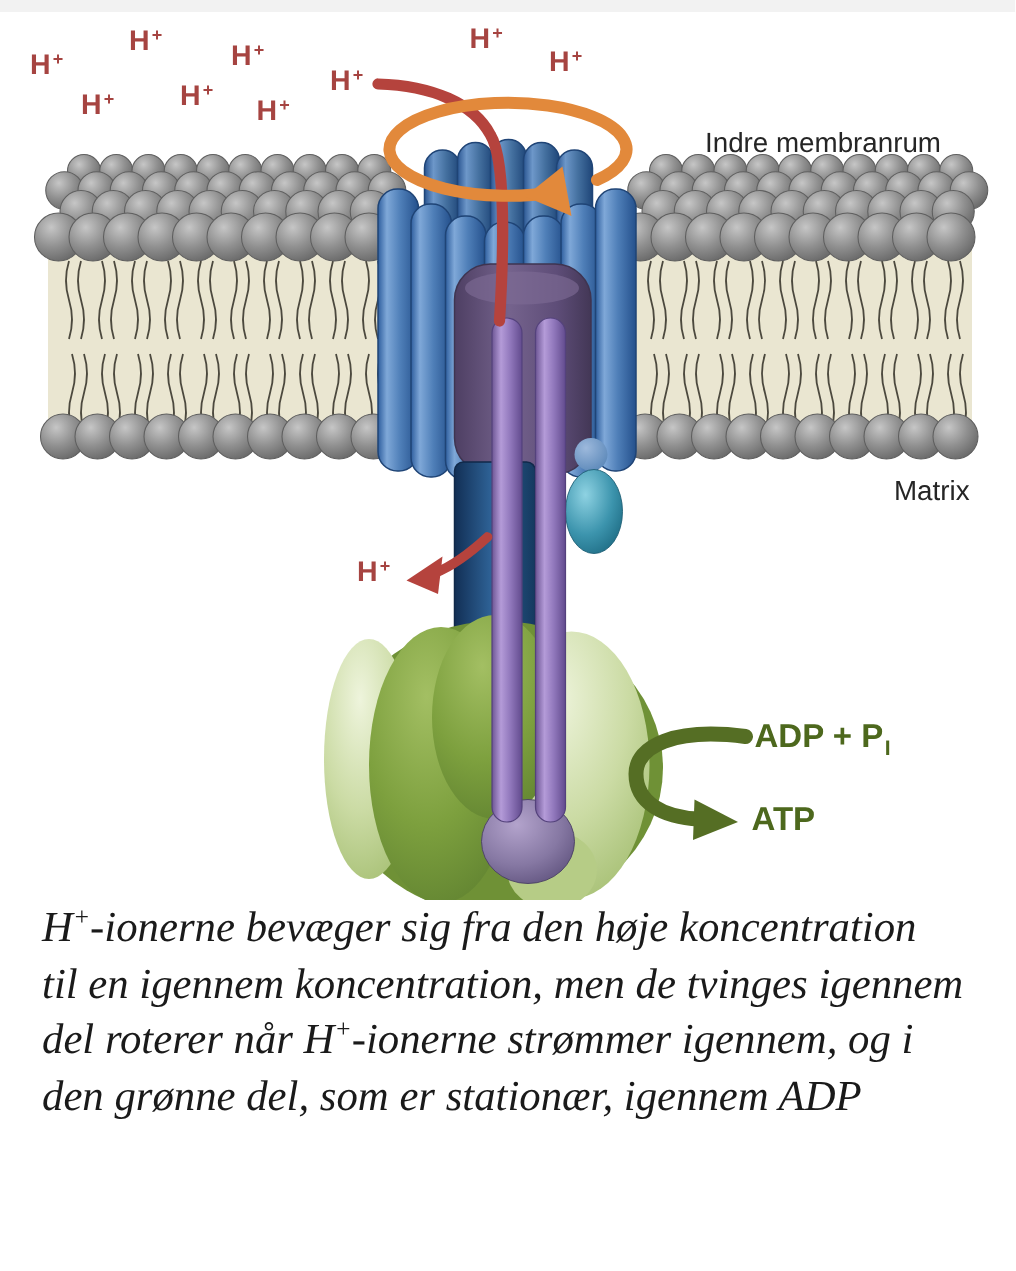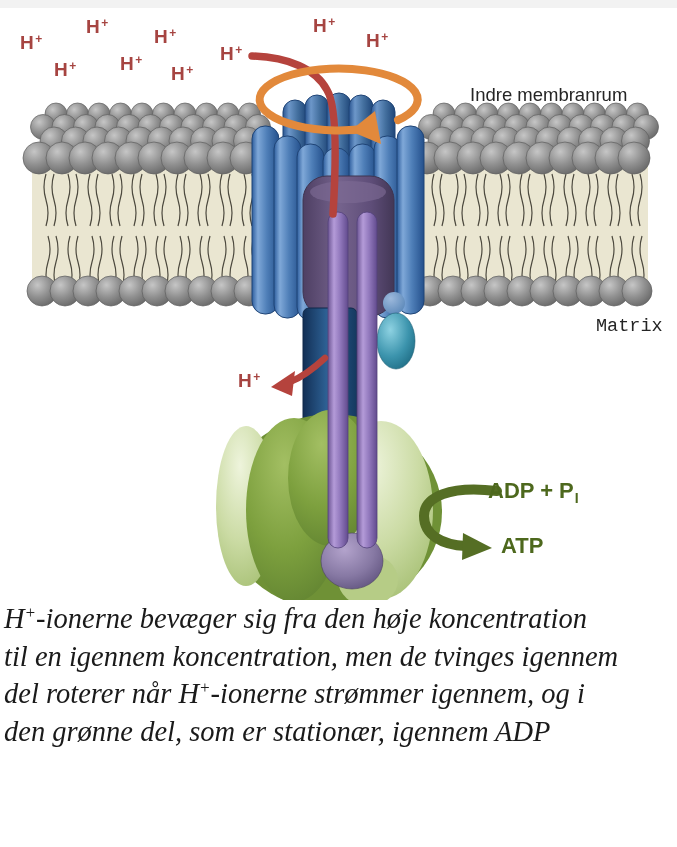--- a/index.html
+++ b/index.html
@@ -2,31 +2,31 @@
 <html style="--ion_red: #a64441; --arrow_red: #b5433d; --arrow_orange: #e2893b; --green_text: #4d681d; --arrow_green: #556e24; --caption_color: #1a1a1a;"><head>
 <meta charset="utf-8">
 <style>
   html,body{margin:0;padding:0;background:#fff;}
   #stage{position:relative;width:677px;height:847px;background:#fff;overflow:hidden;
          font-family:"Liberation Sans",sans-serif;}
   #topstrip{position:absolute;left:0;top:0;width:677px;height:8px;background:#f2f2f2;}
   #diagram{position:absolute;left:0;top:0;}
   .side-label{position:absolute;font:18.5px/1.1 "Liberation Sans",sans-serif;color:#252525;white-space:nowrap;}
   #label-indre{left:470px;top:85px;}
-  #label-matrix{left:596px;top:317px;font-family:Liberation Mono, monospace;}
+  #label-matrix{left:596px;top:317px;}
   .ion{position:absolute;font:bold 19px/1 "Liberation Sans",sans-serif;color:var(--ion_red,#a64441);
        letter-spacing:.5px;white-space:nowrap;}
   .ion sup{font-size:12px;vertical-align:6px;margin-left:1px;}
   .green-label{position:absolute;font:bold 22px/1 "Liberation Sans",sans-serif;color:var(--green_text,#4d681d);white-space:nowrap;}
-  #adp-label{left:488px;top:480px;}
+  #adp-label{left:503px;top:480px;}
   #atp-label{left:501px;top:535px;text-align:right;}
   .green-label sub{font-size:14px;vertical-align:-5px;margin-left:1px;}
   #caption{position:absolute;left:4px;top:600px;width:670px;
            font:italic 28.5px/37.6px "Liberation Serif",serif;color:var(--caption_color,#1a1a1a);}
-  #caption .cap-line{white-space:nowrap;}
+  #caption .cap-line{white-space:nowrap;margin-left:24px;}
   #caption sup{font-size:17px;line-height:0;vertical-align:super;}
 </style>
 </head>
 <body>
 
 <div id="stage">
   <div id="topstrip"></div>
 
   <svg id="diagram" width="677" height="600" viewBox="0 0 677 600">
     <defs>

